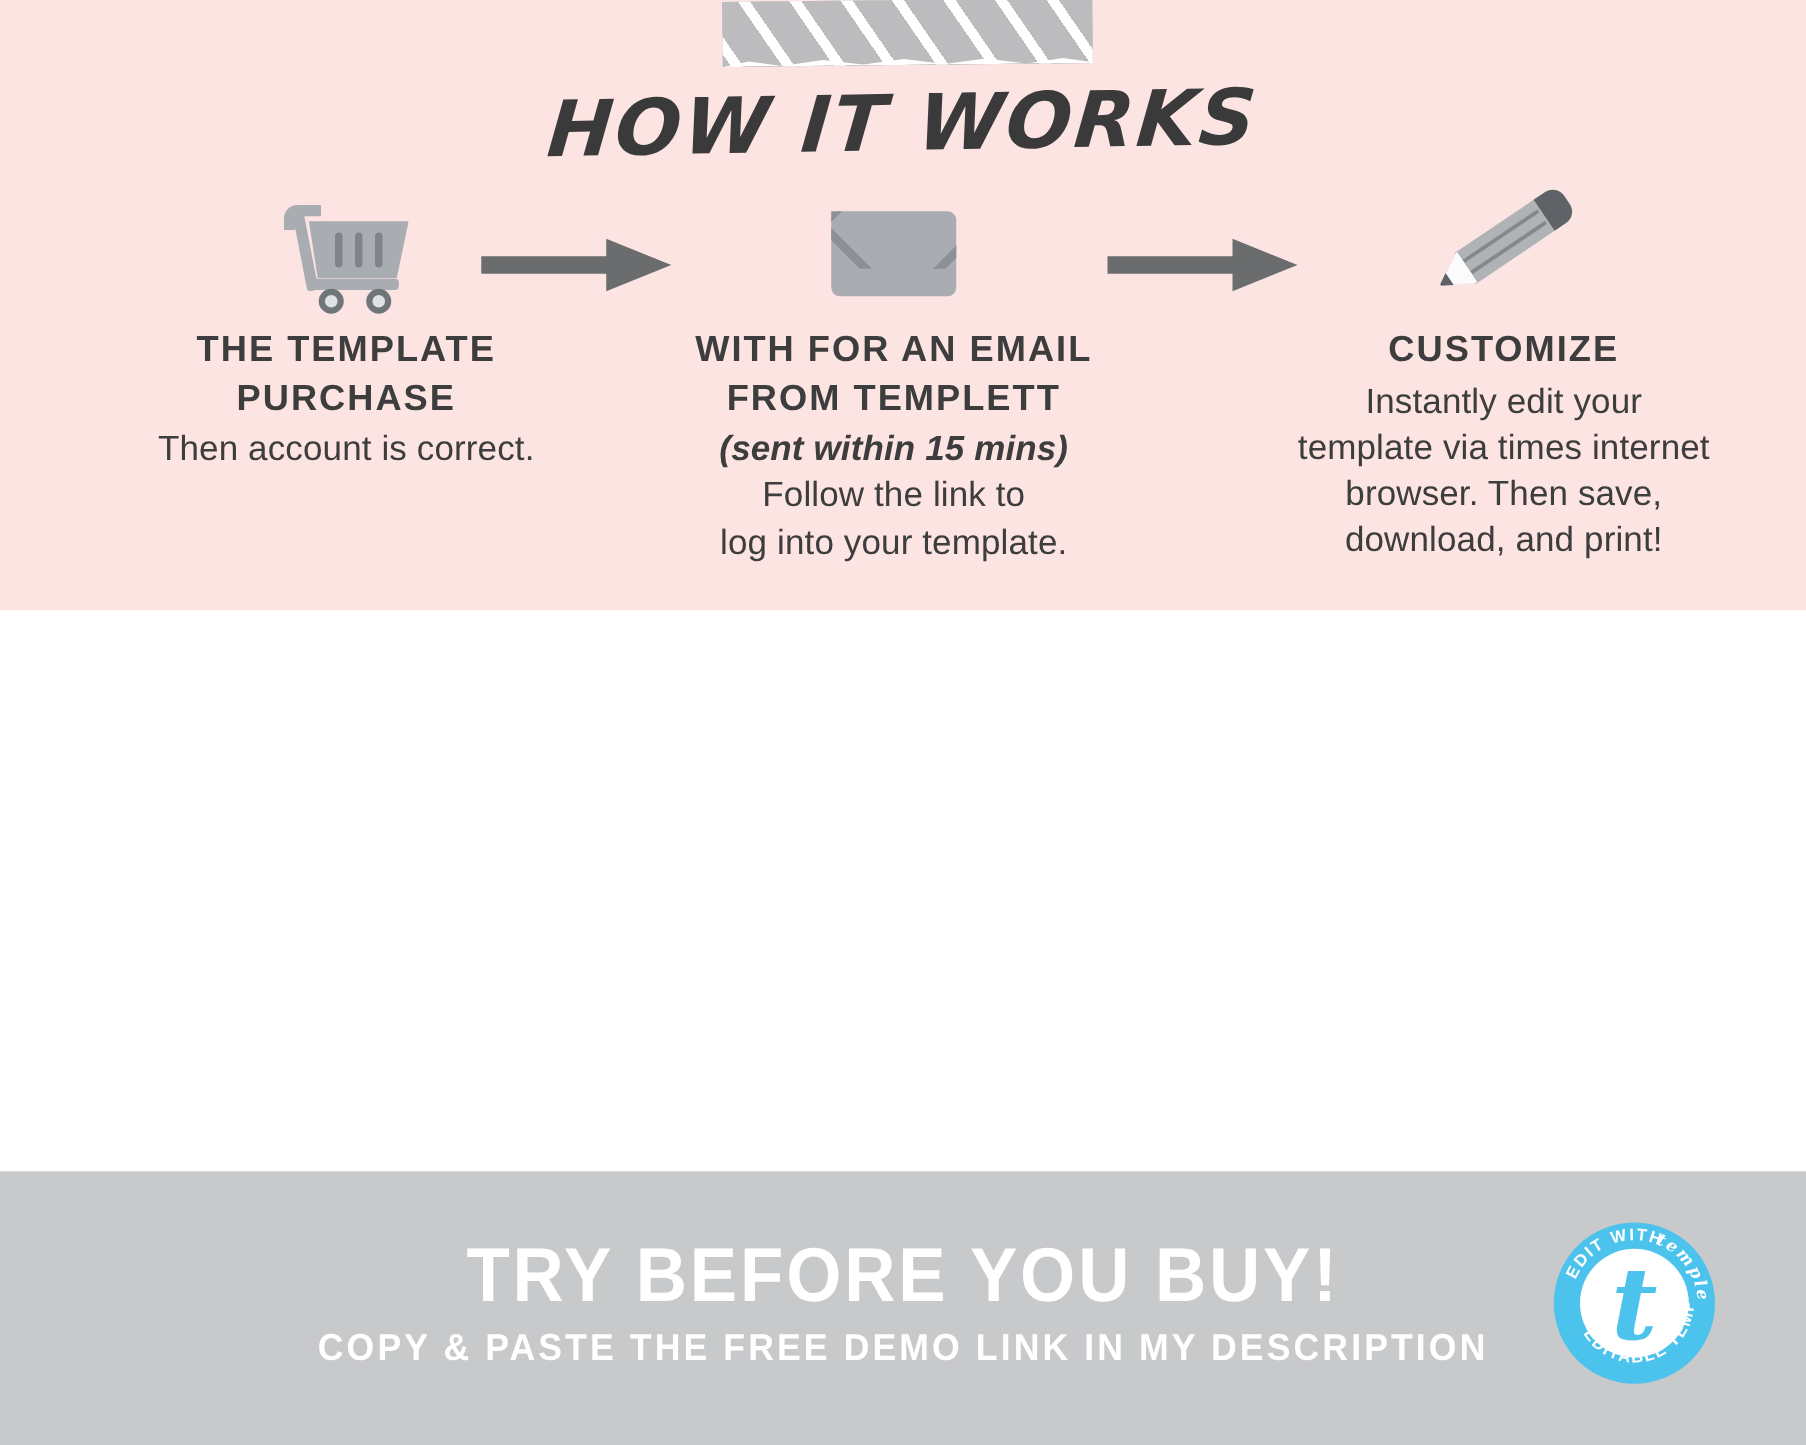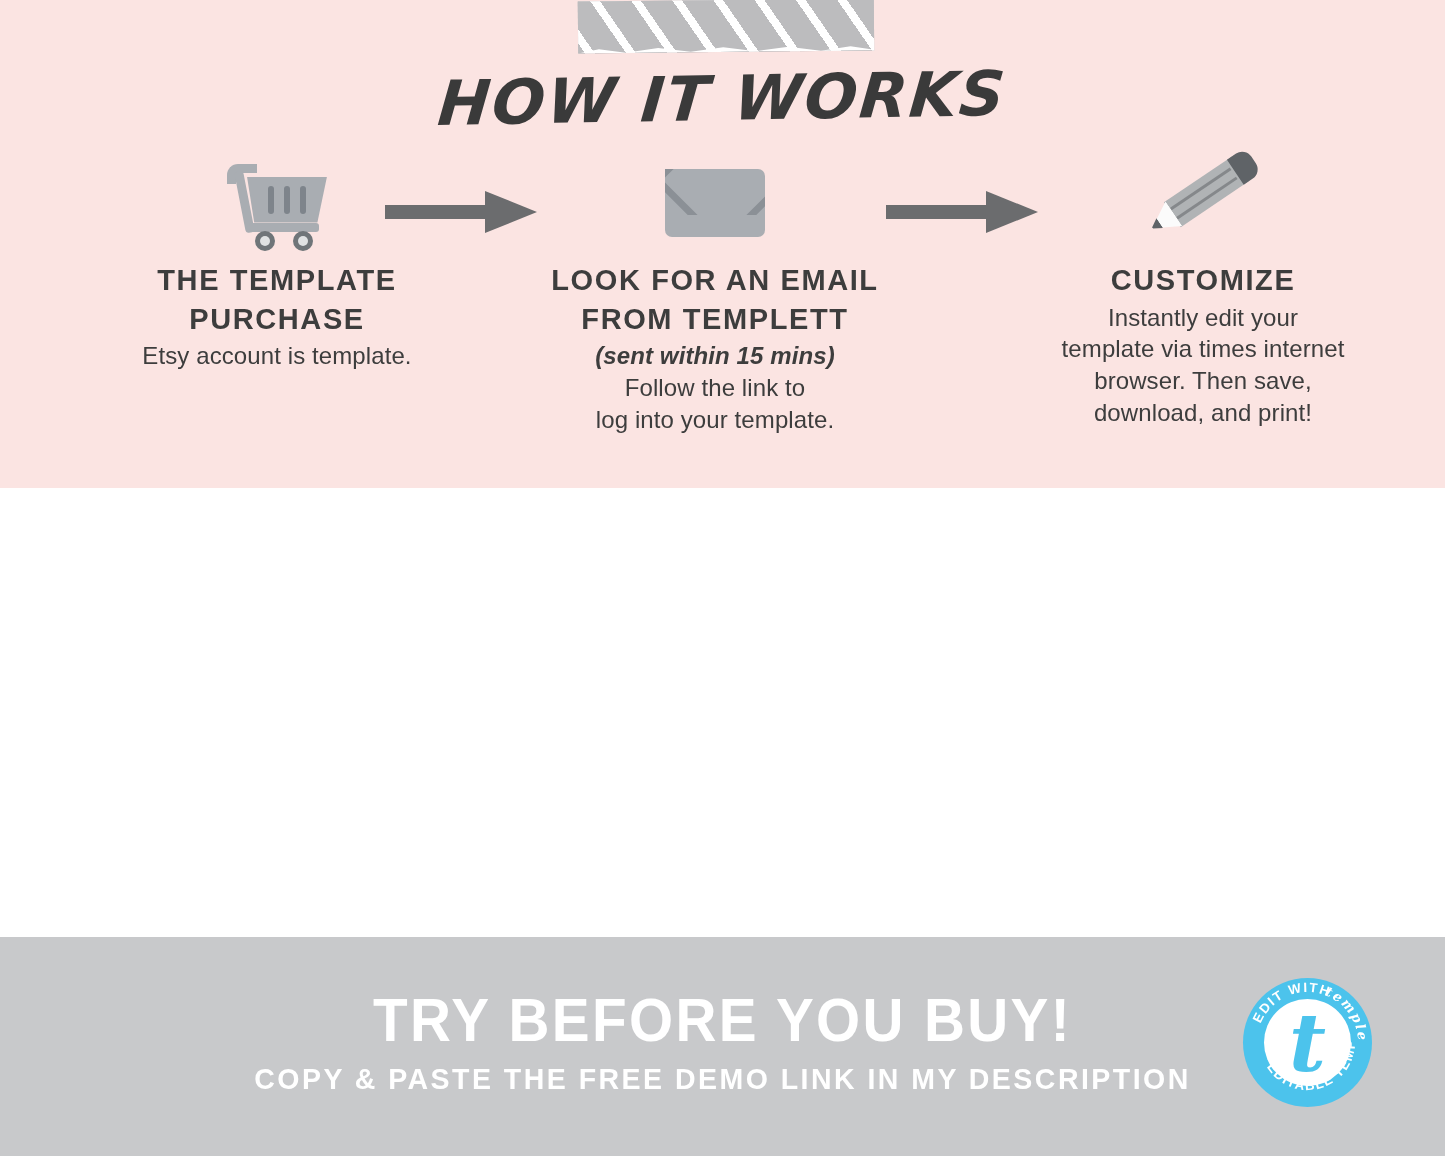--- a/index.html
+++ b/index.html
@@ -59,21 +59,21 @@
   .step-2 { left:505px; width:420px; }
   .step-3 { left:988px; width:430px; }
 
   .icon-box { height:105px; display:flex; align-items:center; justify-content:center; }
 
   .step-title {
     font-size:29px; font-weight:bold; letter-spacing:1.6px;
     color:#3d3d3d; line-height:1.33; margin-top:6px;
   }
   .step-body {
-    font-size:24px; color:#3d3d3d; line-height:1.33; margin-top:2px;
+    font-size:28px; color:#3d3d3d; line-height:1.33; margin-top:2px;
     letter-spacing:0.1px;
   }
   .step-body .ital { font-style:italic; font-weight:600; }
 
   
   .arrow { position:absolute; top:191px; width:152px; height:42px; }
   .arrow-1 { left:385px; }
   .arrow-2 { left:886px; }
   .arrow .shaft {
     position:absolute; left:0; top:14px; width:110px; height:14px; background:#6b6c6e;
@@ -295,33 +295,33 @@
             <div class="wheel w2">
                 <i></i>
               </div>
           </div>
         </div>
         <div class="step-title">
           <div>THE TEMPLATE</div>
           <div>PURCHASE</div>
         </div>
         <div class="step-body">
-          <div>Etsy account is template.</div>
+          <div>Then account is correct.</div>
         </div>
       </div>
 
       <div class="step step-2">
         <div class="icon-box">
           <div class="envelope">
             <div class="body"></div>
             <div class="flap"></div>
           </div>
         </div>
         <div class="step-title">
-          <div>LOOK FOR AN EMAIL</div>
+          <div>WITH FOR AN EMAIL</div>
           <div>FROM TEMPLETT</div>
         </div>
         <div class="step-body">
           <div class="ital">(sent within 15 mins)</div>
           <div>Follow the link to</div>
           <div>log into your template.</div>
         </div>
       </div>
 
       <div class="step step-3">

